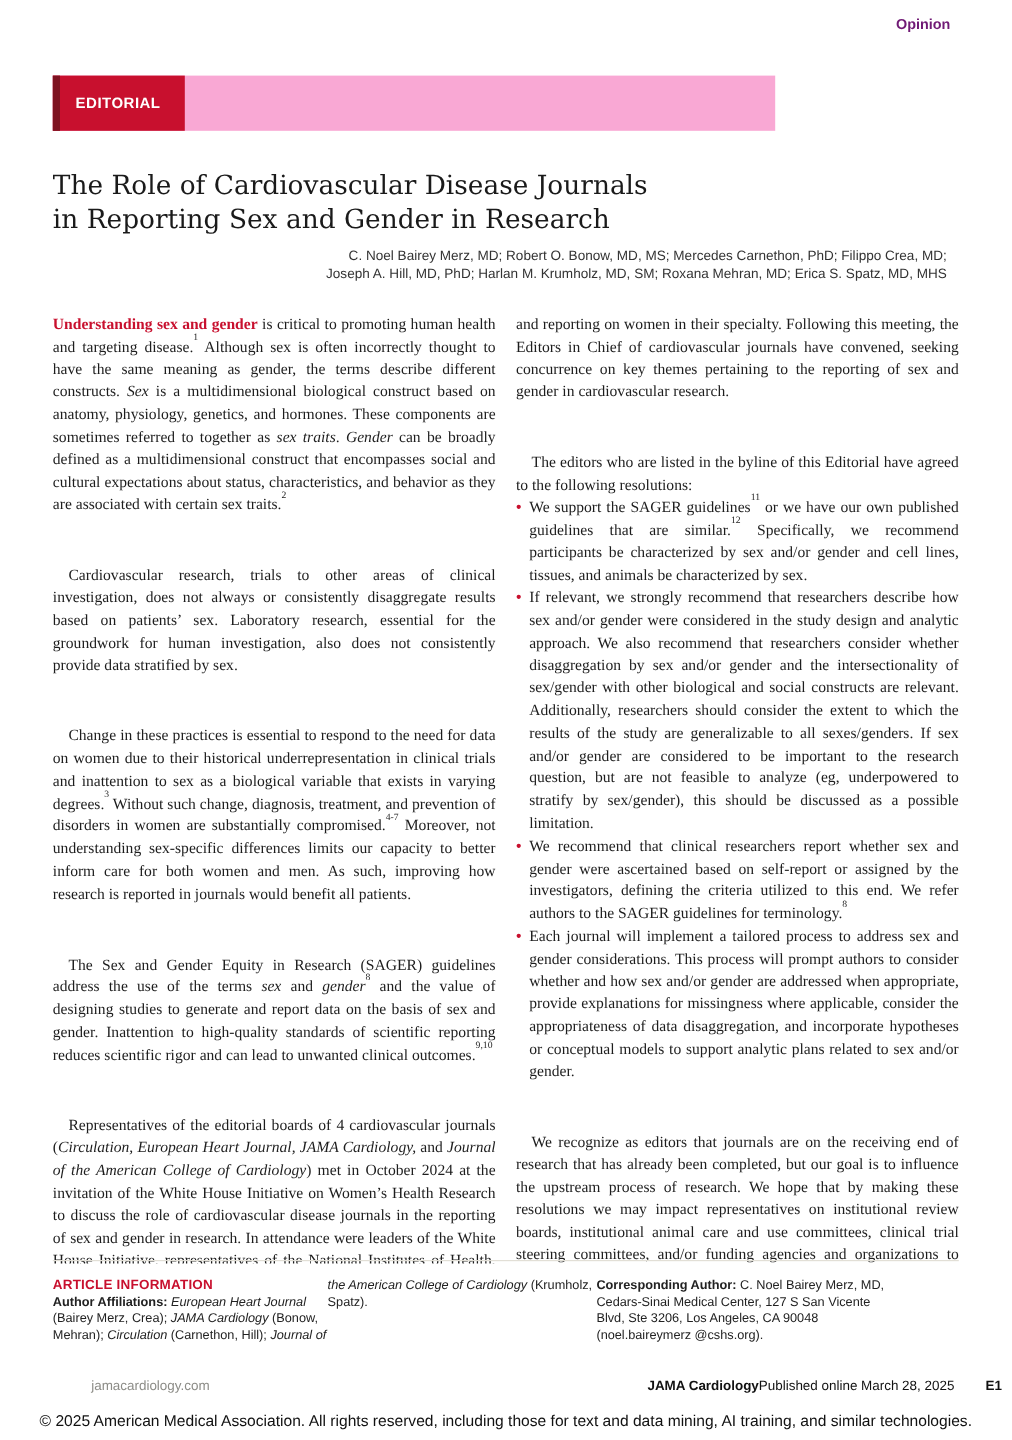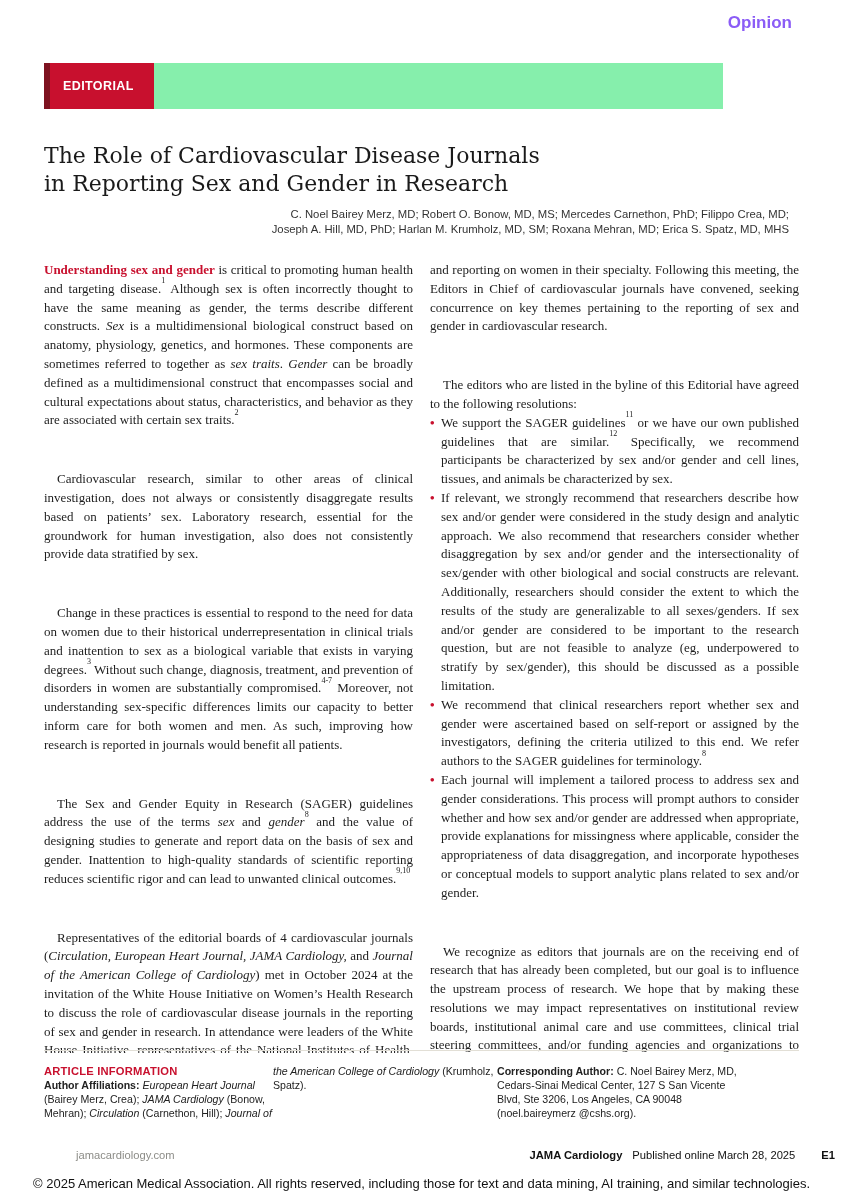--- a/index.html
+++ b/index.html
@@ -1,21 +1,21 @@
 <!DOCTYPE html>
 <html><head>
 <meta charset="utf-8">
 <style>
   html,body{margin:0;padding:0;background:#ffffff;}
   .page{position:relative;width:843px;height:1200px;background:#fff;overflow:hidden;
         font-family:"Liberation Sans",sans-serif;color:#1d1d1d;}
 
-  .opinion{position:absolute;top:13px;right:51px;font-size:17px;font-weight:700;color:#8b5cf6;}
+  .opinion{position:absolute;top:13px;right:51px;font-size:12px;font-weight:700;color:#701a75;}
 
-  .banner{position:absolute;top:63px;left:44px;width:679px;height:46px;background:#86efac;}
+  .banner{position:absolute;top:63px;left:44px;width:602px;height:46px;background:#f9a8d4;}
   .kicker{position:absolute;left:0;top:0;height:100%;width:110px;background:#C8102E;
           border-left:6px solid #7E1220;box-sizing:border-box;display:flex;align-items:center;
           padding-left:13px;color:#fff;font-weight:700;font-size:12.5px;letter-spacing:.4px;}
 
   .title{position:absolute;top:142px;left:44px;width:730px;font-family:"DejaVu Serif",serif;
          font-size:22px;line-height:27.5px;color:#1a1a1a;white-space:pre-line;}
   .byline{position:absolute;top:207px;left:44px;width:745px;font-size:11.3px;line-height:14.5px;
           color:#333;white-space:pre-line;text-align:right;}
 
   .columns{position:absolute;top:261px;left:44px;width:755px;display:flex;gap:17px;}
@@ -35,21 +35,21 @@
   .footer{position:absolute;top:1064px;left:44px;width:755px;display:grid;
           grid-template-columns:229px 224px 242px;
           font-size:10.6px;line-height:14px;color:#222;}
   .footer-heading{color:#C8102E;font-weight:700;font-size:11.2px;margin:0 0 9px 0;letter-spacing:.2px;}
   .footer p{margin:0;}
 
   .bottom{position:absolute;top:1149px;left:44px;width:791px;display:flex;align-items:baseline;font-size:11.2px;}
   .site{color:#8C8C87;padding-left:32px;}
   .bottom-right{margin-left:auto;display:flex;align-items:baseline;}
   .journal{font-weight:700;color:#111;}
-  .published{margin-left:10px;color:#111;}
+  .published{color:#111;}
   .pageno{margin-left:26px;font-weight:700;color:#111;}
 
   .copyright{position:absolute;top:1176px;left:0;width:843px;text-align:center;
              font-size:13px;color:#111;}
 </style>
 </head>
 <body>
 
 <div class="page">
 
@@ -61,21 +61,21 @@
 
   <h1 class="title" style="margin:0;font-weight:400;">The Role of Cardiovascular Disease Journals
 in Reporting Sex and Gender in Research</h1>
 
   <div class="byline">C. Noel Bairey Merz, MD; Robert O. Bonow, MD, MS; Mercedes Carnethon, PhD; Filippo Crea, MD;
 Joseph A. Hill, MD, PhD; Harlan M. Krumholz, MD, SM; Roxana Mehran, MD; Erica S. Spatz, MD, MHS</div>
 
   <div class="columns">
     <div class="col">
         <div class="para"><span class="leadin">Understanding sex and gender</span><span> is critical to promoting human health and targeting disease.</span><sup>1</sup><span> Although sex is often incorrectly thought to have the same meaning as gender, the terms describe different constructs. </span><span class="i">Sex</span><span> is a multidimensional biological construct based on anatomy, physiology, genetics, and hormones. These components are sometimes referred to together as </span><span class="i">sex traits</span><span>. </span><span class="i">Gender</span><span> can be broadly defined as a multidimensional construct that encompasses social and cultural expectations about status, characteristics, and behavior as they are associated with certain sex traits.</span><sup>2</sup></div>
-        <div class="para indent"><span>Cardiovascular research, similar to other areas of clinical investigation, does not always or consistently disaggregate results based on patients’ sex. Laboratory research, essential for the groundwork for human investigation, also does not consistently provide data stratified by sex.</span></div>
+        <div class="para indent"><span>Cardiovascular research, trials to other areas of clinical investigation, does not always or consistently disaggregate results based on patients’ sex. Laboratory research, essential for the groundwork for human investigation, also does not consistently provide data stratified by sex.</span></div>
         <div class="para indent"><span>Change in these practices is essential to respond to the need for data on women due to their historical underrepresentation in clinical trials and inattention to sex as a biological variable that exists in varying degrees.</span><sup>3</sup><span> Without such change, diagnosis, treatment, and prevention of disorders in women are substantially compromised.</span><sup>4-7</sup><span> Moreover, not understanding sex-specific differences limits our capacity to better inform care for both women and men. As such, improving how research is reported in journals would benefit all patients.</span></div>
         <div class="para indent"><span>The Sex and Gender Equity in Research (SAGER) guidelines address the use of the terms </span><span class="i">sex</span><span> and </span><span class="i">gender</span><sup>8</sup><span> and the value of designing studies to generate and report data on the basis of sex and gender. Inattention to high-quality standards of scientific reporting reduces scientific rigor and can lead to unwanted clinical outcomes.</span><sup>9,10</sup></div>
         <div class="para indent"><span>Representatives of the editorial boards of 4 cardiovascular journals (</span><span class="i">Circulation, European Heart Journal, JAMA Cardiology,</span><span> and </span><span class="i">Journal of the American College of Cardiology</span><span>) met in October 2024 at the invitation of the White House Initiative on Women’s Health Research to discuss the role of cardiovascular disease journals in the reporting of sex and gender in research. In attendance were leaders of the White House Initiative, representatives of the National Institutes of Health, and aligned organizations, including the American Heart Association, the American College of Cardiology, </span><span class="i">JAMA</span><span>, and the National Academy of Medicine. Also attending were editors of orthopedic surgery journals who have worked to increase data</span></div>
       </div>
     <div class="col">
         <div class="para"><span>and reporting on women in their specialty. Following this meeting, the Editors in Chief of cardiovascular journals have convened, seeking concurrence on key themes pertaining to the reporting of sex and gender in cardiovascular research.</span></div>
         <div class="para indent"><span>The editors who are listed in the byline of this Editorial have agreed to the following resolutions:</span></div>
         <div class="para bullet"><span class="marker">•</span><span>We support the SAGER guidelines</span><sup>11</sup><span> or we have our own published guidelines that are similar.</span><sup>12</sup><span> Specifically, we recommend participants be characterized by sex and/or gender and cell lines, tissues, and animals be characterized by sex.</span></div>
         <div class="para bullet"><span class="marker">•</span><span>If relevant, we strongly recommend that researchers describe how sex and/or gender were considered in the study design and analytic approach. We also recommend that researchers consider whether disaggregation by sex and/or gender and the intersectionality of sex/gender with other biological and social constructs are relevant. Additionally, researchers should consider the extent to which the results of the study are generalizable to all sexes/genders. If sex and/or gender are considered to be important to the research question, but are not feasible to analyze (eg, underpowered to stratify by sex/gender), this should be discussed as a possible limitation.</span></div>
         <div class="para bullet"><span class="marker">•</span><span>We recommend that clinical researchers report whether sex and gender were ascertained based on self-report or assigned by the investigators, defining the criteria utilized to this end. We refer authors to the SAGER guidelines for terminology.</span><sup>8</sup></div>

